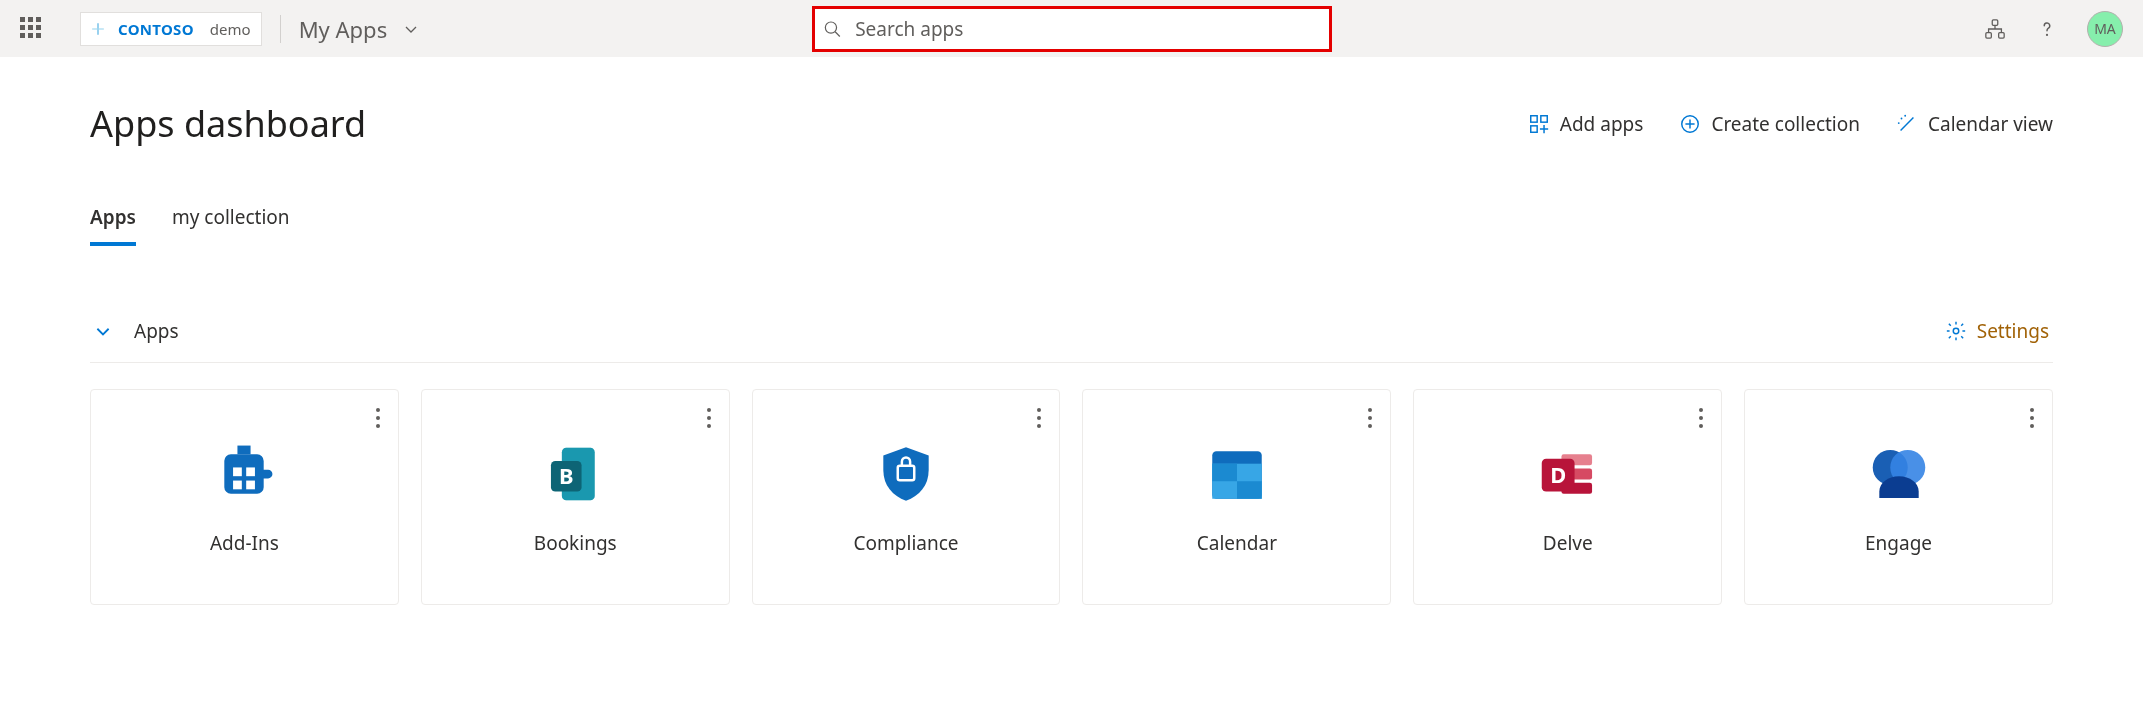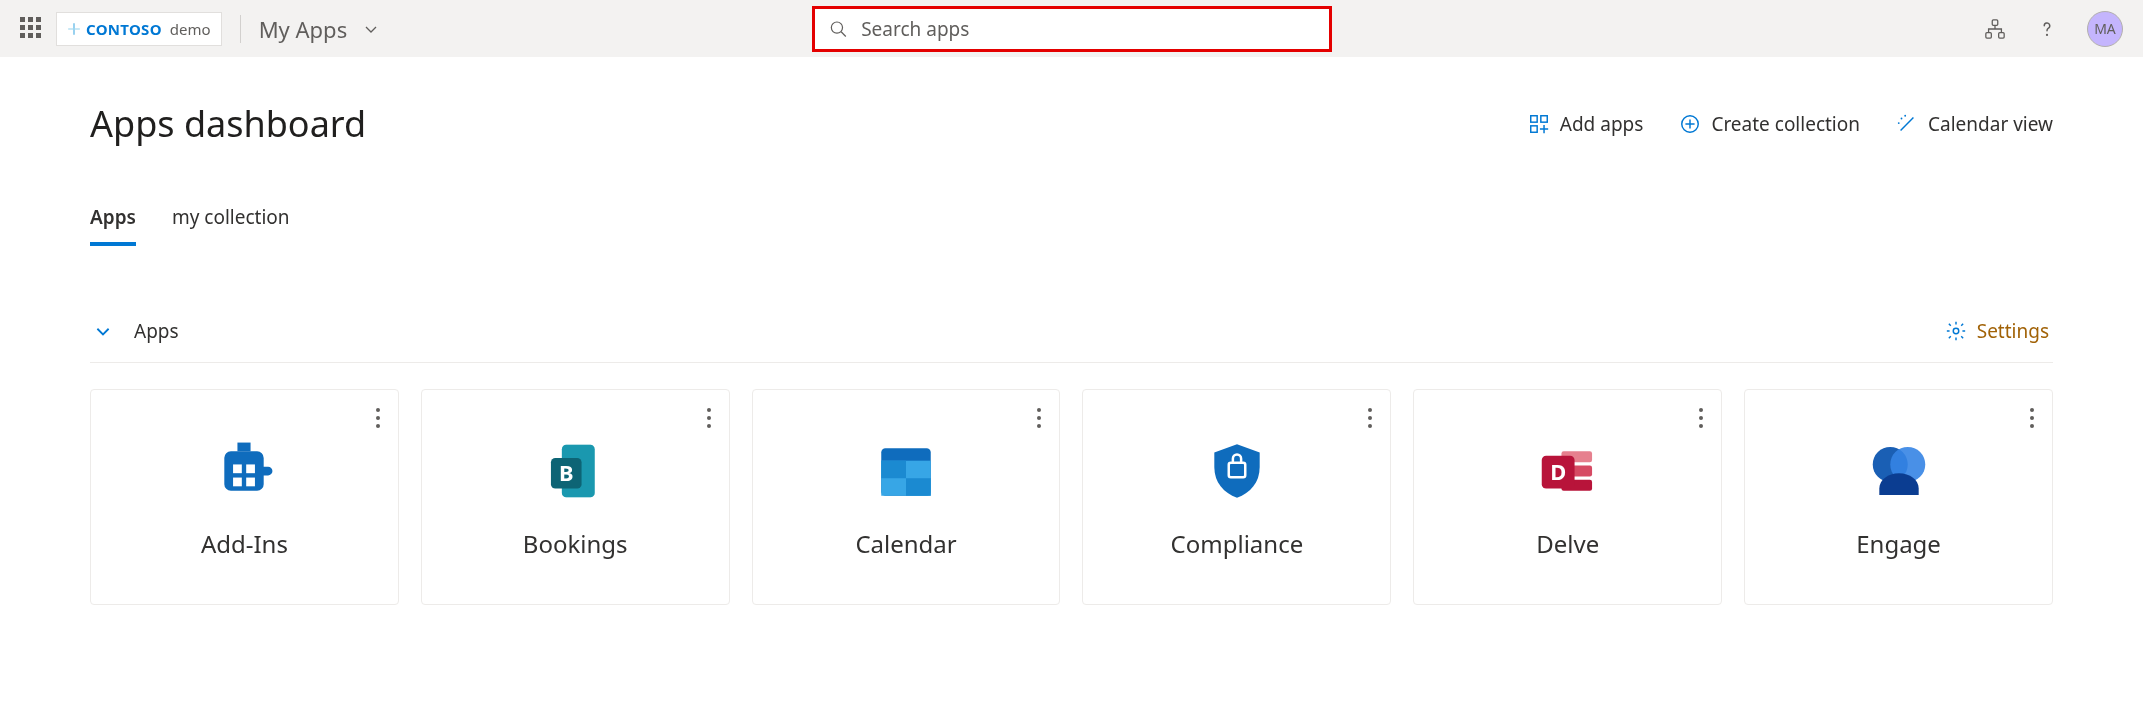--- a/index.html
+++ b/index.html
@@ -1,50 +1,50 @@
 <!DOCTYPE html>
 <html><head>
 <meta charset="utf-8">
 <style>
   *{box-sizing:border-box;margin:0;padding:0;font-family:"Segoe UI",system-ui,-apple-system,sans-serif}
   body{background:#fff;color:#323130;width:2143px}
   .topbar{height:57px;background:#f3f2f1;display:flex;align-items:center;padding:0 20px;position:relative}
   .waffle{width:24px;height:24px;display:grid;grid-template-columns:repeat(3,5px);grid-template-rows:repeat(3,5px);gap:3px;cursor:pointer}
   .waffle span{background:#605e5c;width:5px;height:5px}
-  .brandbox{margin-left:12px;background:#fff;border:1px solid #e1dfdd;padding:4px 10px;display:flex;align-items:center;gap:5px;height:34px}
+  .brandbox{margin-left:36px;background:#fff;border:1px solid #e1dfdd;padding:4px 10px;display:flex;align-items:center;gap:13px;height:34px}
   .brandlogo{width:14px;height:14px}
   .brandtext{font-size:15px;color:#0078d4;font-weight:700;letter-spacing:.3px}
   .brandsuffix{font-size:15px;color:#605e5c;margin-left:3px}
   .divider{width:1px;height:28px;background:#d2d0ce;margin:0 18px}
   .nav-dd{display:flex;align-items:center;gap:16px;color:#605e5c;font-size:22px;cursor:pointer}
-  .search-wrap{position:absolute;left:50%;transform:translateX(-50%);width:520px;height:46px;background:#fff;border:3px solid #e40000;display:flex;align-items:center;padding:0 14px;gap:14px}
+  .search-wrap{position:absolute;left:50%;transform:translateX(-50%);width:520px;height:46px;background:#fff;border:3px solid #e40000;display:flex;align-items:center;padding:0 8px;gap:14px}
   .search-wrap input{border:none;outline:none;font-size:19px;width:100%;color:#323130}
   .search-wrap input::placeholder{color:#605e5c}
   .topright{margin-left:auto;display:flex;align-items:center;gap:28px}
   .iconbtn{color:#605e5c;cursor:pointer;display:flex;align-items:center;justify-content:center;width:24px;height:24px}
-  .avatar{width:36px;height:36px;border-radius:50%;border:1px solid #b3b0ad;display:flex;align-items:center;justify-content:center;font-size:14px;color:#605e5c;cursor:pointer;background:#c4b5fd}
+  .avatar{width:36px;height:36px;border-radius:50%;border:1px solid #b3b0ad;display:flex;align-items:center;justify-content:center;font-size:14px;color:#605e5c;cursor:pointer;background:#86efac}
   .page{padding:42px 90px 0 90px}
   .pagehead{display:flex;align-items:center;justify-content:space-between}
   .pagetitle{font-size:36px;font-weight:400;color:#201f1e}
   .actions{display:flex;align-items:center;gap:36px}
   .action{display:flex;align-items:center;gap:10px;font-size:19px;color:#323130;cursor:pointer}
   .action svg{color:#0078d4}
   .tabs{display:flex;gap:36px;margin-top:56px;border-bottom:none}
   .tab{font-size:19px;color:#323130;padding-bottom:12px;cursor:pointer}
   .tab.active{font-weight:600;border-bottom:4px solid #0078d4}
   .section{display:flex;align-items:center;justify-content:space-between;margin-top:72px;padding:0 4px}
   .section-left{display:flex;align-items:center;gap:22px}
   .section-title{font-size:19px;color:#323130}
   .settings{display:flex;align-items:center;gap:10px;font-size:19px;color:#a16207;cursor:pointer}
   .grid{display:flex;gap:22px;margin-top:26px}
   .tile{width:316px;height:216px;border:1px solid #edebe9;border-radius:4px;position:relative;display:flex;flex-direction:column;align-items:center;justify-content:center;gap:20px;cursor:pointer;background:#fff}
   .tile-more{position:absolute;top:14px;right:14px;display:flex;flex-direction:column;gap:4px;cursor:pointer;padding:4px}
   .tile-more span{width:4px;height:4px;border-radius:50%;background:#605e5c}
   .tile-icon{width:72px;height:72px;display:flex;align-items:center;justify-content:center}
-  .tile-label{font-size:24px;color:#323130}
+  .tile-label{font-size:19px;color:#323130}
   .hr{height:1px;background:#edebe9;margin-top:18px}
 </style>
 </head>
 <body>
 
 <div class="topbar">
   <div class="waffle">
     <span></span>
       <span></span>
       <span></span>
@@ -193,43 +193,43 @@
     </div>
 
     <div class="tile">
       <div class="tile-more">
           <span></span>
           <span></span>
           <span></span>
         </div>
       <div class="tile-icon">
         <svg width="66" height="66" viewBox="0 0 64 64">
+            <path fill="#0f6cbd" d="M32 6l22 8v14c0 15-9 25-22 30C19 53 10 43 10 28V14z"></path>
+            <rect x="24" y="24" width="16" height="14" rx="2" fill="none" stroke="#fff" stroke-width="2.4"></rect>
+            <path d="M28 24v-4a4 4 0 0 1 8 0v4" fill="none" stroke="#fff" stroke-width="2.4"></path>
+          </svg>
+      </div>
+      <div class="tile-label">Compliance</div>
+    </div>
+
+    <div class="tile">
+      <div class="tile-more">
+          <span></span>
+          <span></span>
+          <span></span>
+        </div>
+      <div class="tile-icon">
+        <svg width="66" height="66" viewBox="0 0 64 64">
             <rect x="8" y="10" width="48" height="46" rx="4" fill="#0f6cbd"></rect>
             <rect x="8" y="22" width="48" height="34" fill="#37a6e6"></rect>
             <rect x="8" y="22" width="24" height="17" fill="#1b8ad1"></rect>
             <rect x="32" y="39" width="24" height="17" fill="#1b8ad1"></rect>
           </svg>
       </div>
       <div class="tile-label">Calendar</div>
-    </div>
-
-    <div class="tile">
-      <div class="tile-more">
-          <span></span>
-          <span></span>
-          <span></span>
-        </div>
-      <div class="tile-icon">
-        <svg width="66" height="66" viewBox="0 0 64 64">
-            <path fill="#0f6cbd" d="M32 6l22 8v14c0 15-9 25-22 30C19 53 10 43 10 28V14z"></path>
-            <rect x="24" y="24" width="16" height="14" rx="2" fill="none" stroke="#fff" stroke-width="2.4"></rect>
-            <path d="M28 24v-4a4 4 0 0 1 8 0v4" fill="none" stroke="#fff" stroke-width="2.4"></path>
-          </svg>
-      </div>
-      <div class="tile-label">Compliance</div>
     </div>
 
     <div class="tile">
       <div class="tile-more">
           <span></span>
           <span></span>
           <span></span>
         </div>
       <div class="tile-icon">
         <svg width="70" height="70" viewBox="0 0 64 64">

